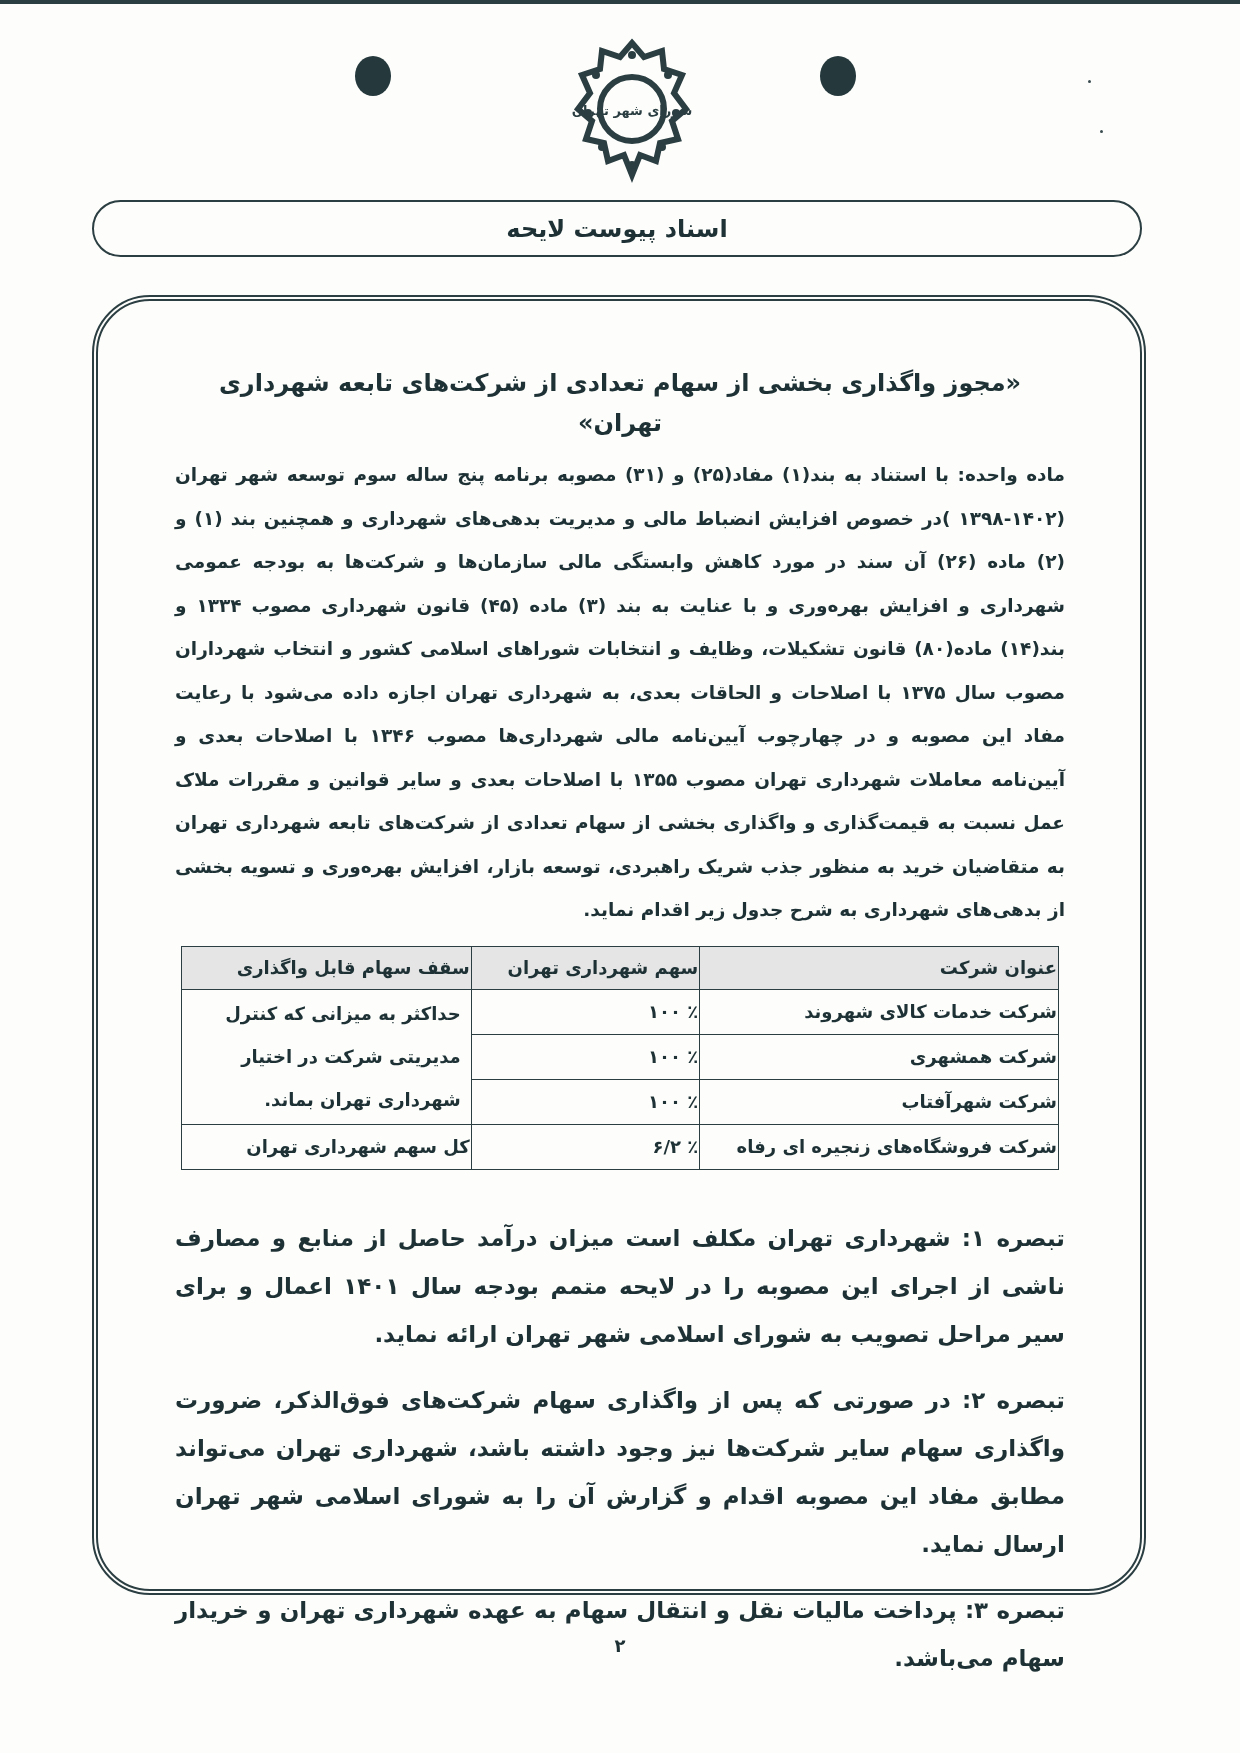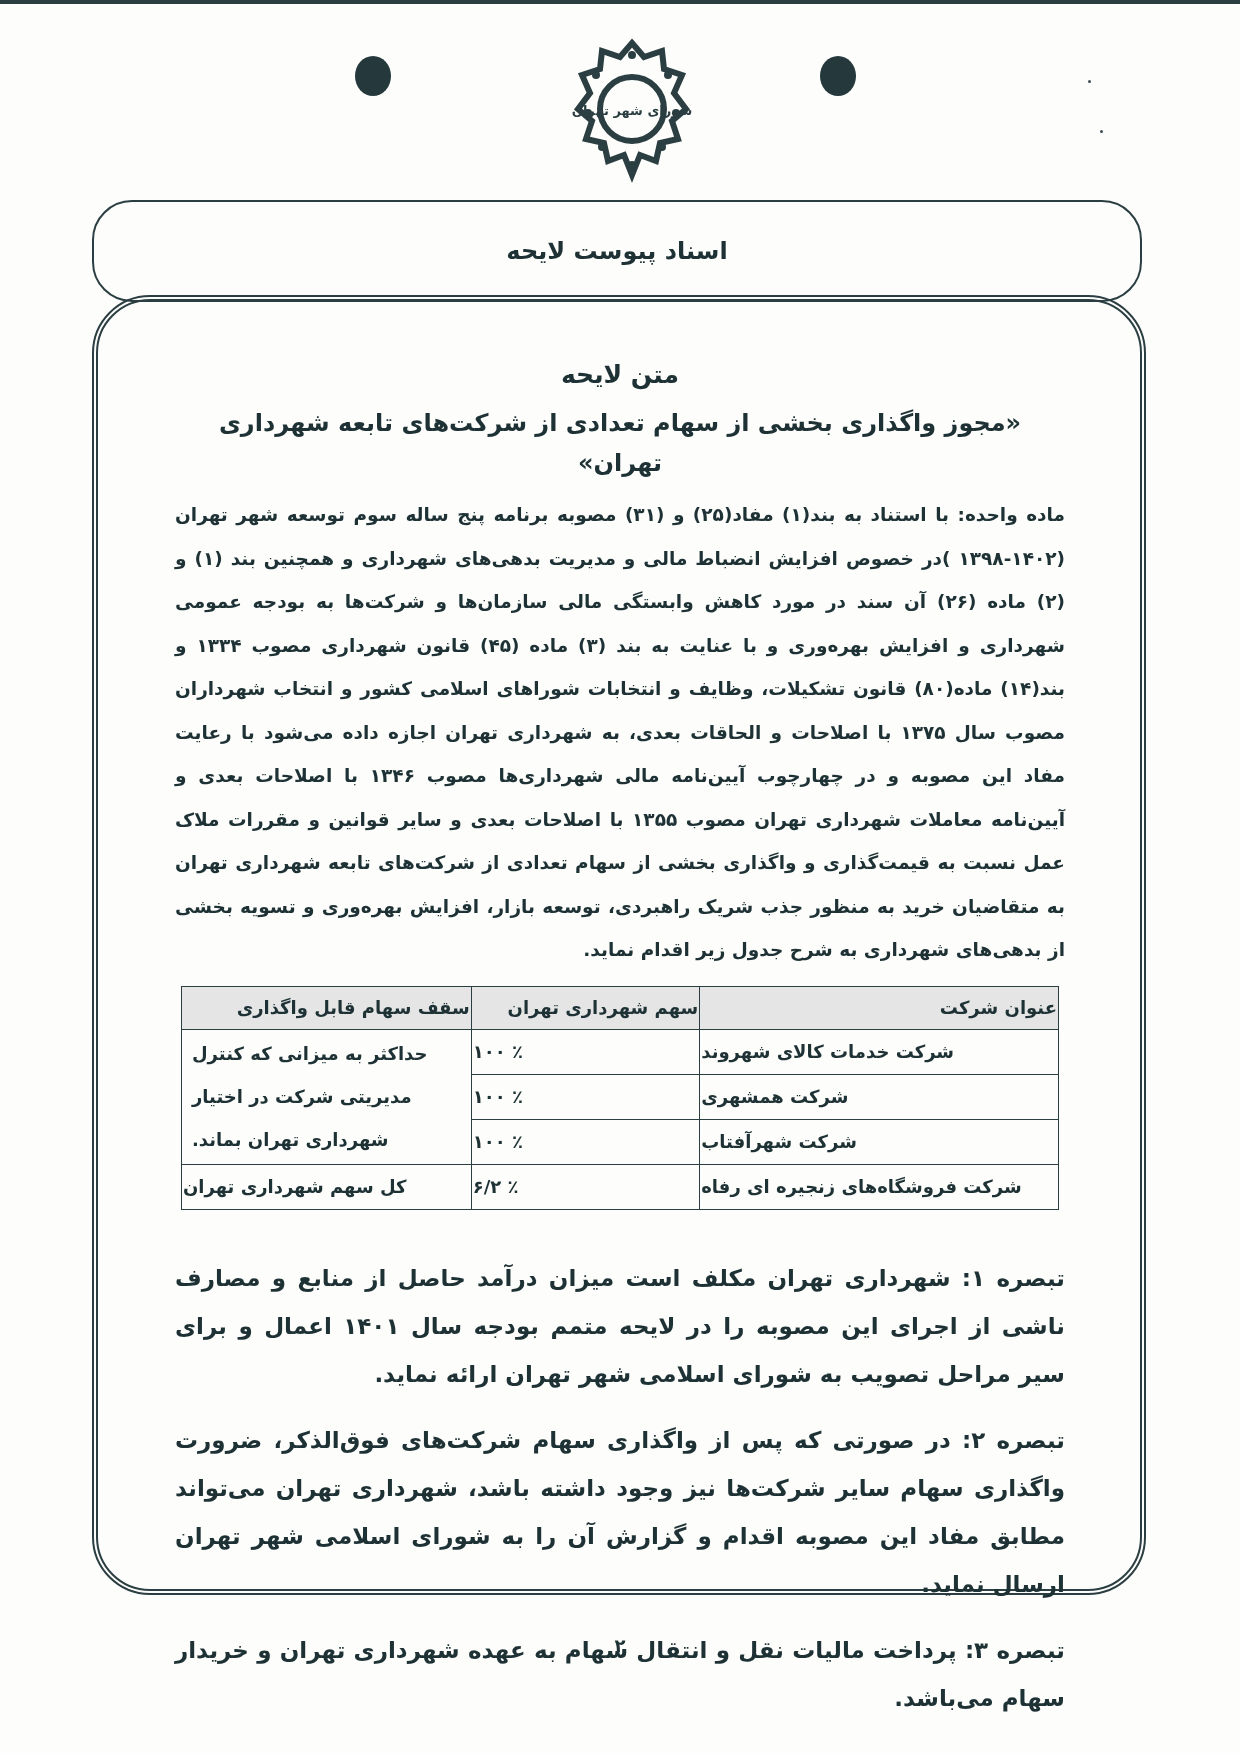--- a/index.html
+++ b/index.html
@@ -36,21 +36,21 @@
       background: #3a4b4f;
     }
     .logo {
       position: absolute;
       left: 572px; top: 35px;
       width: 120px; height: 150px;
     }
     .header-box {
       position: absolute;
       left: 92px; top: 200px;
-      width: 1050px; height: 102px;
+      width: 1050px; height: 57px;
       border: 2.5px solid #2b3e42;
       border-radius: 40px;
       display: flex;
       align-items: center;
       justify-content: center;
       box-sizing: border-box;
     }
     .header-title {
       font-weight: bold;
       font-size: 24px;
@@ -105,21 +105,21 @@
     }
     table.shares th {
       background: #e5e5e5;
       height: 40px;
       border: 1.5px solid #2b3e42;
       font-weight: bold;
       font-size: 18px;
     }
     table.shares td {
       border: 1.5px solid #2b3e42;
-      text-align: left;
+      text-align: right;
       height: 42px;
     }
     table.shares td.cap-merged {
       line-height: 43px;
       padding: 0 10px;
     }
     .col-company { width: 360px; }
     .col-share { width: 228px; margin-top: 17px; }
     .col-cap { width: 290px; }
     .notes {
@@ -170,21 +170,20 @@
   <text x="60" y="80" text-anchor="middle" font-size="13" font-weight="bold" fill="#2b3e42" font-family="DejaVu Sans, sans-serif">شورای شهر تهران</text>
 </svg>
 
 <div class="header-box">
   <span class="header-title">اسناد پیوست لایحه</span>
 </div>
 
 <div class="content-frame"></div>
 
 <div class="content">
-  <h1 class="doc-title">متن لایحه</h1>
   <h2 class="doc-subtitle">«مجوز واگذاری بخشی از سهام تعدادی از شرکت‌های تابعه شهرداری تهران»</h2>
 
   <p class="body-para">
     <span class="label">ماده واحده:</span><span> با استناد به بند(۱) مفاد(۲۵) و (۳۱) مصوبه برنامه پنج ساله سوم توسعه شهر تهران (۱۴۰۲-۱۳۹۸ )در خصوص افزایش انضباط مالی و مدیریت بدهی‌های شهرداری و همچنین بند (۱) و (۲) ماده (۲۶) آن سند در مورد کاهش وابستگی مالی سازمان‌ها و شرکت‌ها به بودجه عمومی شهرداری و افزایش بهره‌وری و با عنایت به بند (۳) ماده (۴۵) قانون شهرداری مصوب ۱۳۳۴ و بند(۱۴) ماده(۸۰) قانون تشکیلات، وظایف و انتخابات شوراهای اسلامی کشور و انتخاب شهرداران مصوب سال ۱۳۷۵ با اصلاحات و الحاقات بعدی، به شهرداری تهران اجازه داده می‌شود با رعایت مفاد این مصوبه و در چهارچوب آیین‌نامه مالی شهرداری‌ها مصوب ۱۳۴۶ با اصلاحات بعدی و آیین‌نامه معاملات شهرداری تهران مصوب ۱۳۵۵ با اصلاحات بعدی و سایر قوانین و مقررات ملاک عمل نسبت به قیمت‌گذاری و واگذاری بخشی از سهام تعدادی از شرکت‌های تابعه شهرداری تهران به متقاضیان خرید به منظور جذب شریک راهبردی، توسعه بازار، افزایش بهره‌وری و تسویه بخشی از بدهی‌های شهرداری به شرح جدول زیر اقدام نماید.</span>
   </p>
 
   <table class="shares">
     <thead>
       <tr>
         <th class="col-company">عنوان شرکت</th>

